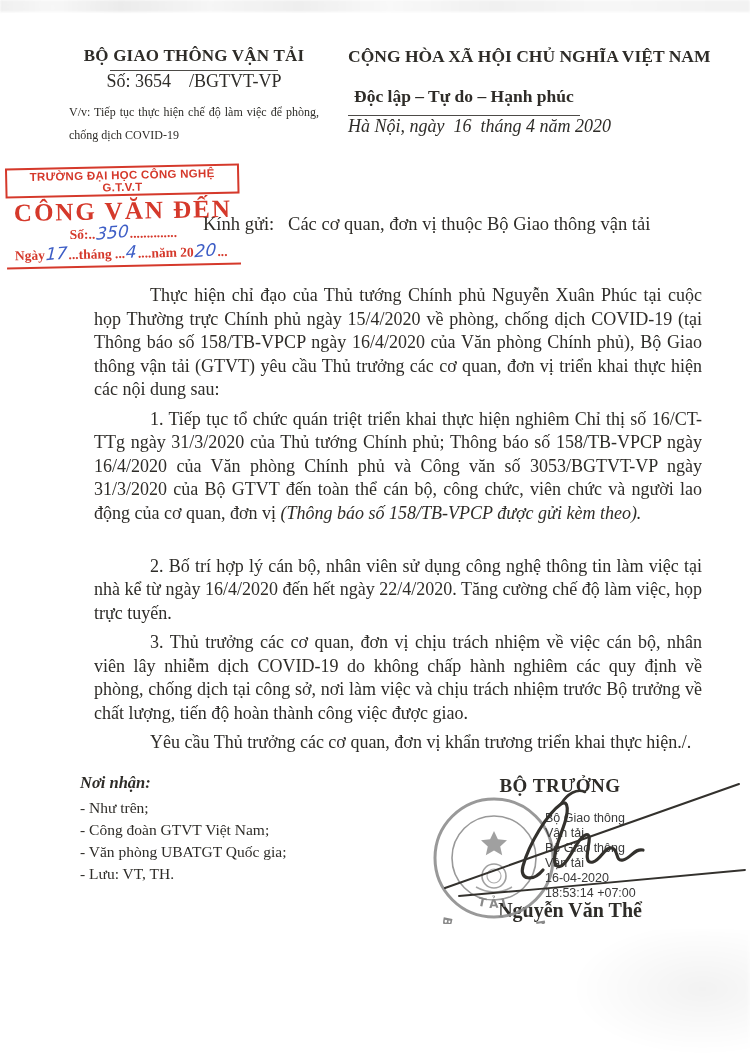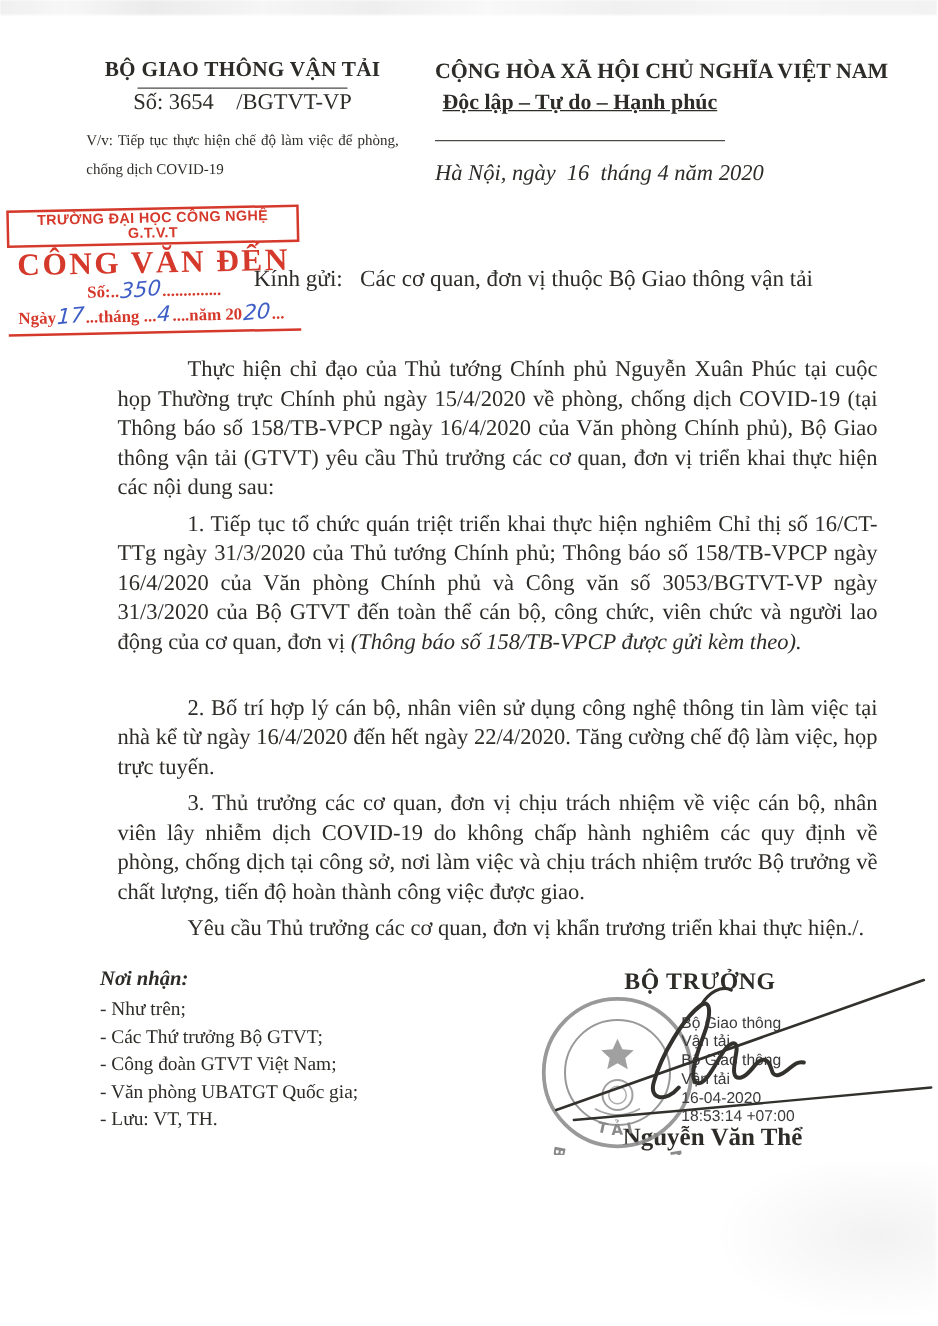--- a/index.html
+++ b/index.html
@@ -21,22 +21,22 @@
   }
   
   .hl { position:absolute; left:64px; top:46px; width:260px; text-align:center; }
   .hl-org { font-weight:bold; font-size:17px; letter-spacing:.2px; }
   .hl-rule { width:168px; height:0; border-top:1.6px solid #4d4b48; margin:4px auto 0; }
   .hl-num { font-size:18px; white-space:pre-wrap; }
   .hl-subject { font-size:12px; line-height:23px; text-align:justify; margin-top:9px; padding:0 5px; }
   
   .hr { position:absolute; left:348px; top:46px; width:392px; }
   .hr-national { font-weight:bold; font-size:17.5px; }
-  .hr-motto { display:inline-block; font-weight:bold; font-size:17.5px; margin-top:4px; padding:0 6px 20px; border-bottom:1.7px solid #4d4b48;text-decoration:underline; }
-  .hr-date { font-style:italic; font-size:18px; margin-top:15px; white-space:pre-wrap; }
+  .hr-motto { display:inline-block; font-weight:bold; font-size:17.5px; margin-top:19px; padding:0 6px 8px; border-bottom:1.7px solid #4d4b48; }
+  .hr-date { font-style:italic; font-size:18px; white-space:pre-wrap; }
   
   .stamp { position:absolute; left:6px; top:166px; width:234px; transform:rotate(-1.2deg); color:#d5392b; z-index:4; }
   .stamp-box { border:2px solid #d5392b; padding:1px 2px; font-size:11.5px; font-weight:bold; text-align:center; letter-spacing:.3px;
                font-family:"Liberation Sans","DejaVu Sans",sans-serif; }
   .stamp-title { font-size:25px; font-weight:bold; text-align:center; letter-spacing:2px; margin-top:1px; }
   .stamp-row { position:relative; font-size:13.5px; font-weight:bold; text-align:center; }
   .stamp-row.so { margin-top:-3px; }
   .stamp-row.ngay { text-align:left; padding:0 0 3px 8px; border-bottom:2.5px solid #d5392b; }
   .hand { color:#3e5ec6; font-weight:normal; font-style:italic; display:inline-block;
           font-family:"DejaVu Sans",sans-serif; font-size:17px; transform:skewX(-8deg) rotate(-4deg);
@@ -94,21 +94,20 @@
     <p class="lines-5">Thực hiện chỉ đạo của Thủ tướng Chính phủ Nguyễn Xuân Phúc tại cuộc họp Thường trực Chính phủ ngày 15/4/2020 về phòng, chống dịch COVID-19 (tại Thông báo số 158/TB-VPCP ngày 16/4/2020 của Văn phòng Chính phủ), Bộ Giao thông vận tải (GTVT) yêu cầu Thủ trưởng các cơ quan, đơn vị triển khai thực hiện các nội dung sau:</p>
     <p class="lines-6"><span>1. Tiếp tục tổ chức quán triệt triển khai thực hiện nghiêm Chỉ thị số 16/CT-TTg ngày 31/3/2020 của Thủ tướng Chính phủ; Thông báo số 158/TB-VPCP ngày 16/4/2020 của Văn phòng Chính phủ và Công văn số 3053/BGTVT-VP ngày 31/3/2020 của Bộ GTVT đến toàn thể cán bộ, công chức, viên chức và người lao động của cơ quan, đơn vị </span><span class="note-italic">(Thông báo số 158/TB-VPCP được gửi kèm theo).</span></p>
     <p class="lines-3">2. Bố trí hợp lý cán bộ, nhân viên sử dụng công nghệ thông tin làm việc tại nhà kể từ ngày 16/4/2020 đến hết ngày 22/4/2020. Tăng cường chế độ làm việc, họp trực tuyến.</p>
     <p class="lines-4">3. Thủ trưởng các cơ quan, đơn vị chịu trách nhiệm về việc cán bộ, nhân viên lây nhiễm dịch COVID-19 do không chấp hành nghiêm các quy định về phòng, chống dịch tại công sở, nơi làm việc và chịu trách nhiệm trước Bộ trưởng về chất lượng, tiến độ hoàn thành công việc được giao.</p>
     <p class="closing">Yêu cầu Thủ trưởng các cơ quan, đơn vị khẩn trương triển khai thực hiện./.</p>
   </div>
 
   <div class="recipients">
     <div class="rc-label">Nơi nhận:</div>
     <div class="rc-item">- Như trên;</div>
-    <div class="rc-item">- Các Thứ trưởng Bộ GTVT;</div>
     <div class="rc-item">- Công đoàn GTVT Việt Nam;</div>
     <div class="rc-item">- Văn phòng UBATGT Quốc gia;</div>
     <div class="rc-item">- Lưu: VT, TH.</div>
   </div>
 
   <div class="sig-title">BỘ TRƯỞNG</div>
 
   <svg class="seal" width="132" height="132" viewBox="0 0 132 132">
     <g stroke="#8e8e8e" fill="none" opacity="0.9">
       <circle cx="66" cy="66" r="59" stroke-width="3"></circle>

